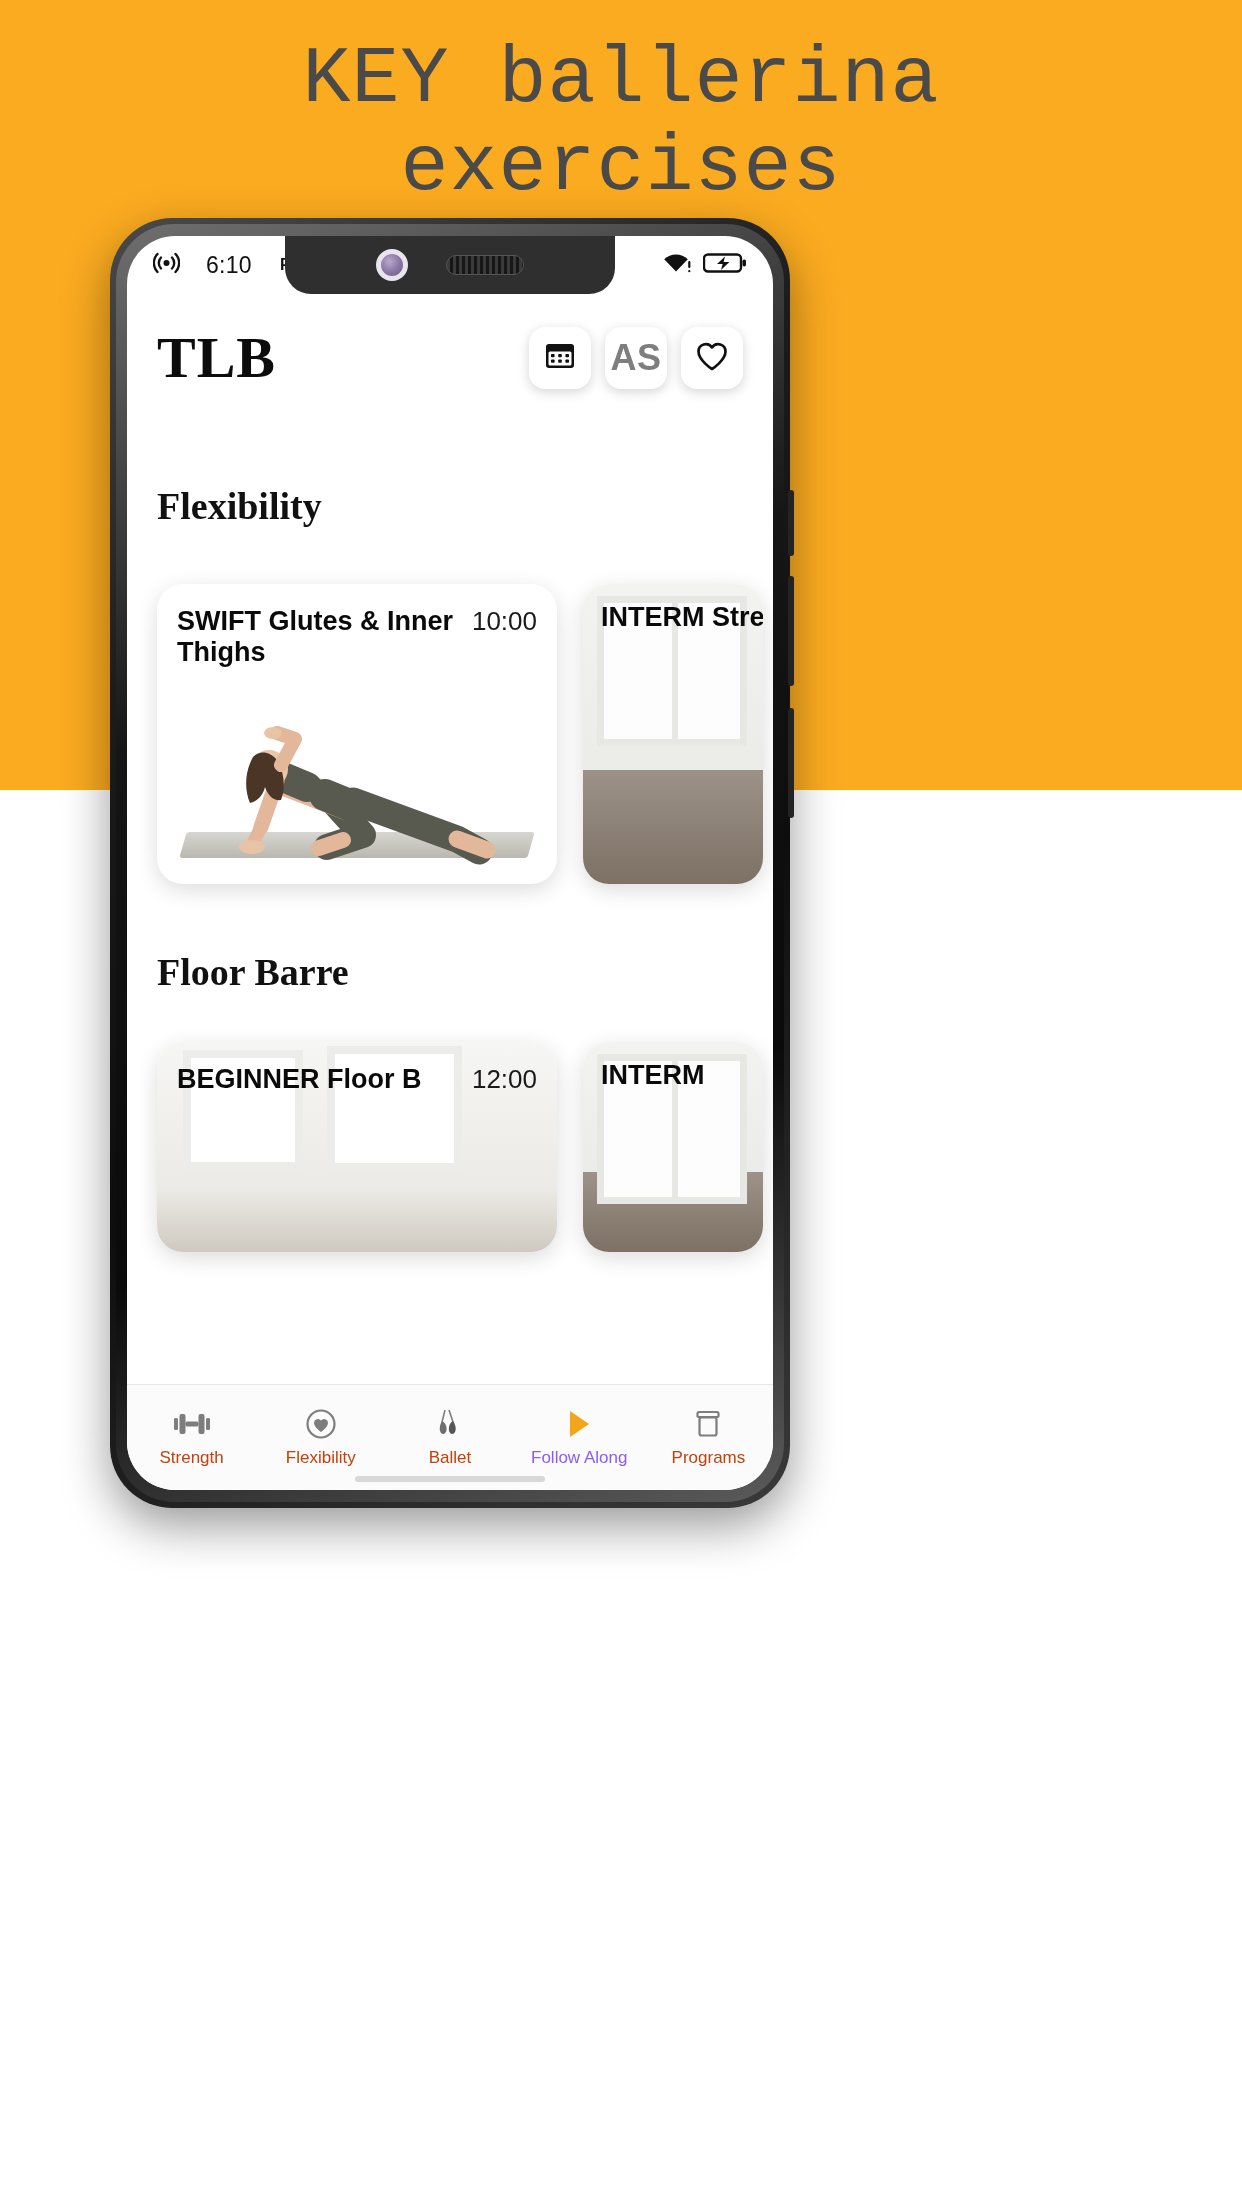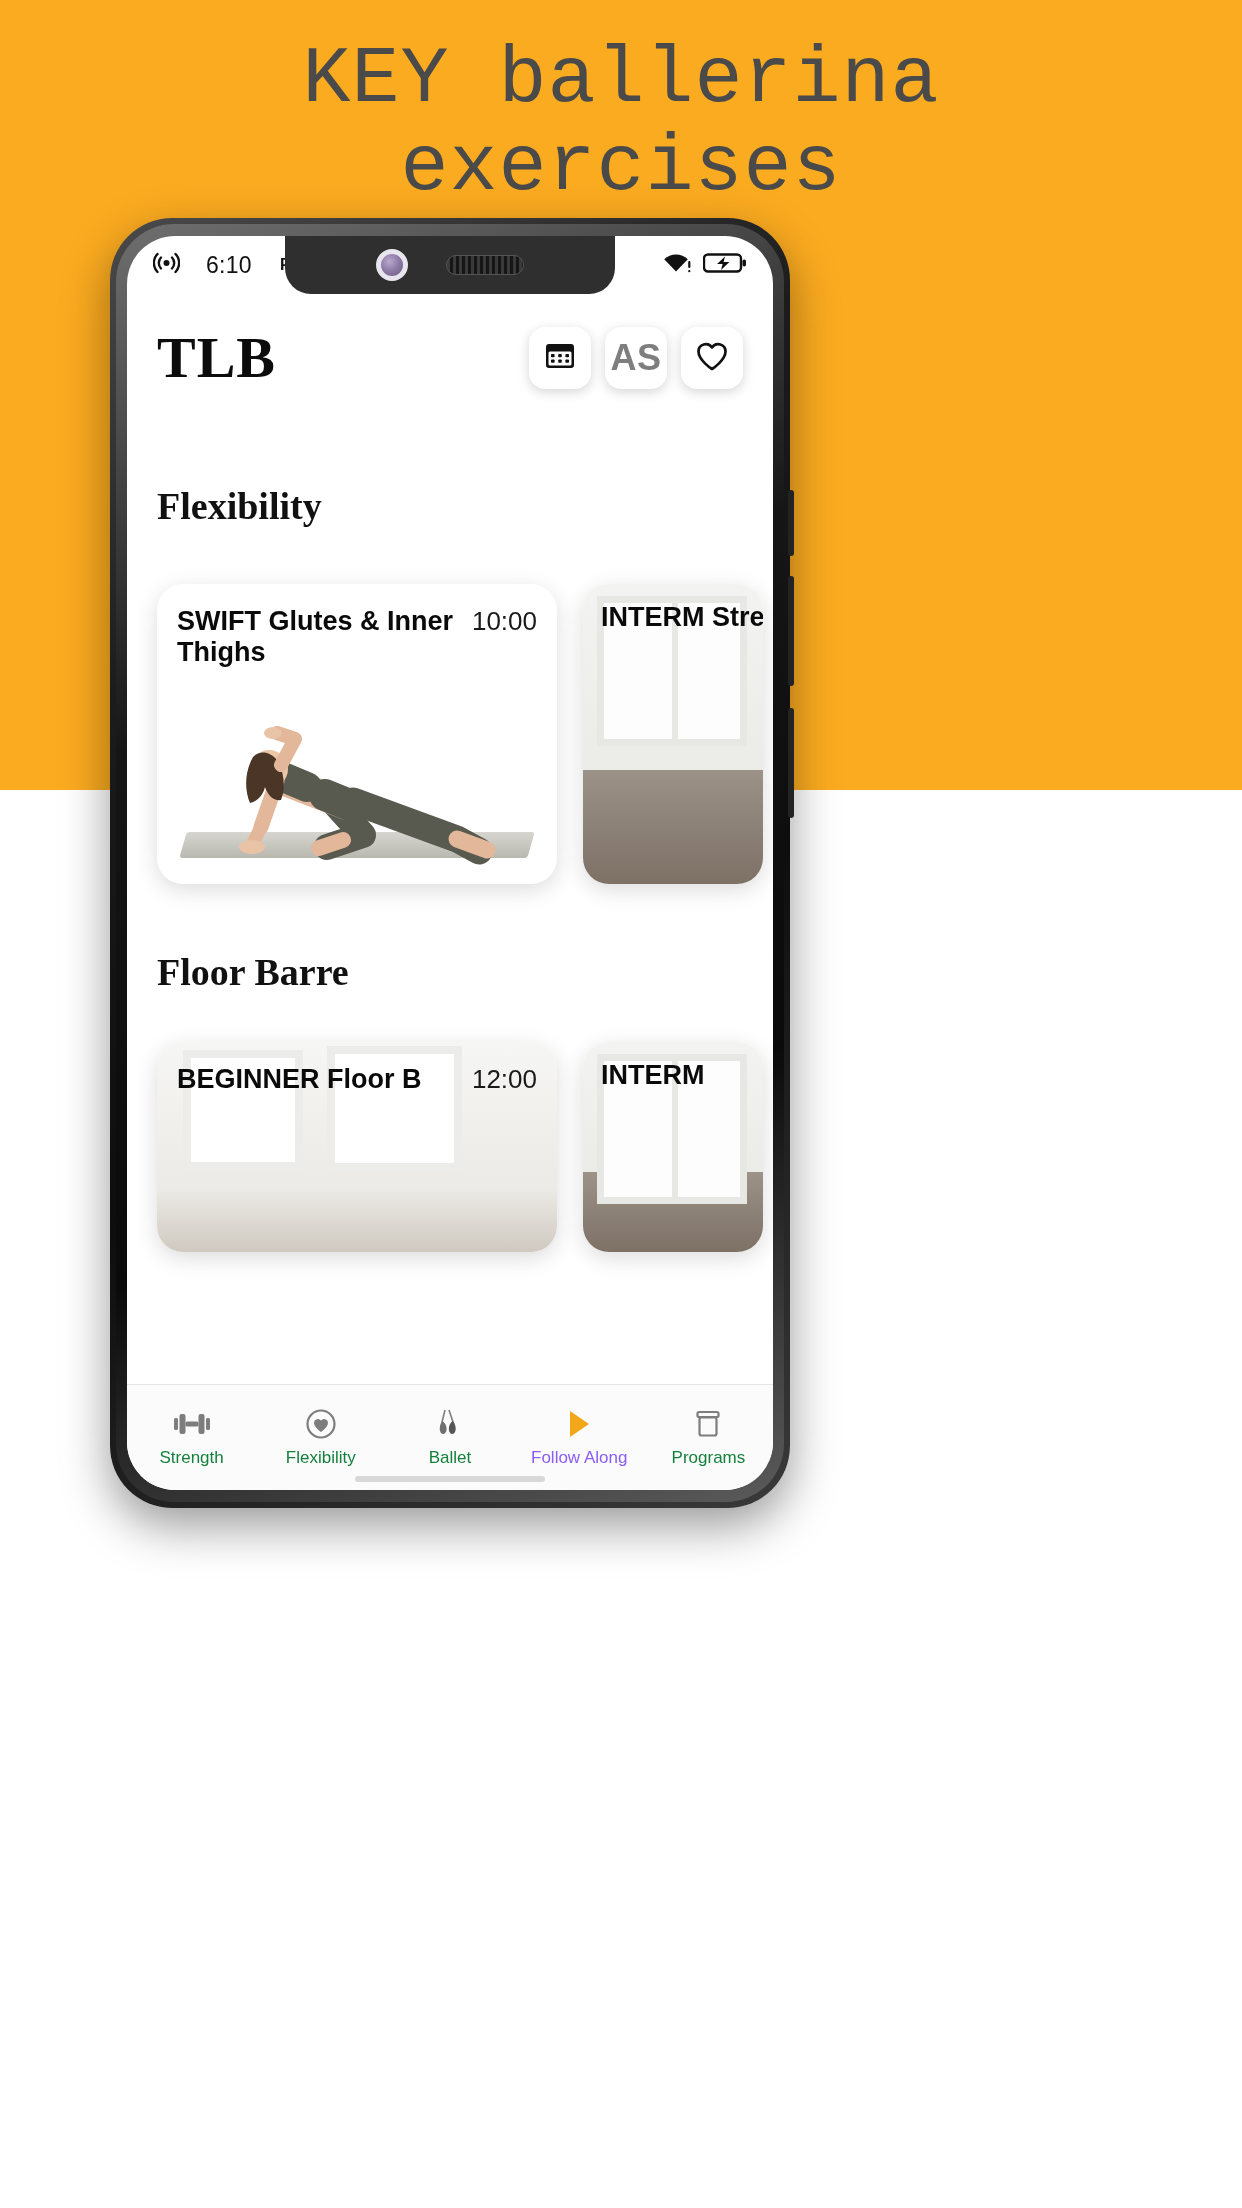--- a/index.html
+++ b/index.html
@@ -197,21 +197,21 @@
   #bottom-nav{
     position:absolute; left:0; bottom:0; width:646px; height:106px;
     background:#fbfbfb;
     border-top:1px solid #e6e6e6;
     display:flex; align-items:center;
     z-index:40;
   }
   .nav-item{
     flex:1; display:flex; flex-direction:column; align-items:center; gap:7px;
   }
-  .nav-label{ font-size:17px; color:#15803d; }
+  .nav-label{ font-size:17px; color:#c2410c; }
   .nav-item.active .nav-label{ color:#8b5cf6; }
   .nav-ico{ height:34px; display:flex;align-items:center;justify-content:center; }
 
   
   #home-ind{
     position:absolute; left:50%; transform:translateX(-50%); bottom:8px;
     width:190px;height:6px;border-radius:3px;background:#d8d8d8;
     z-index:41;
   }
 </style>

